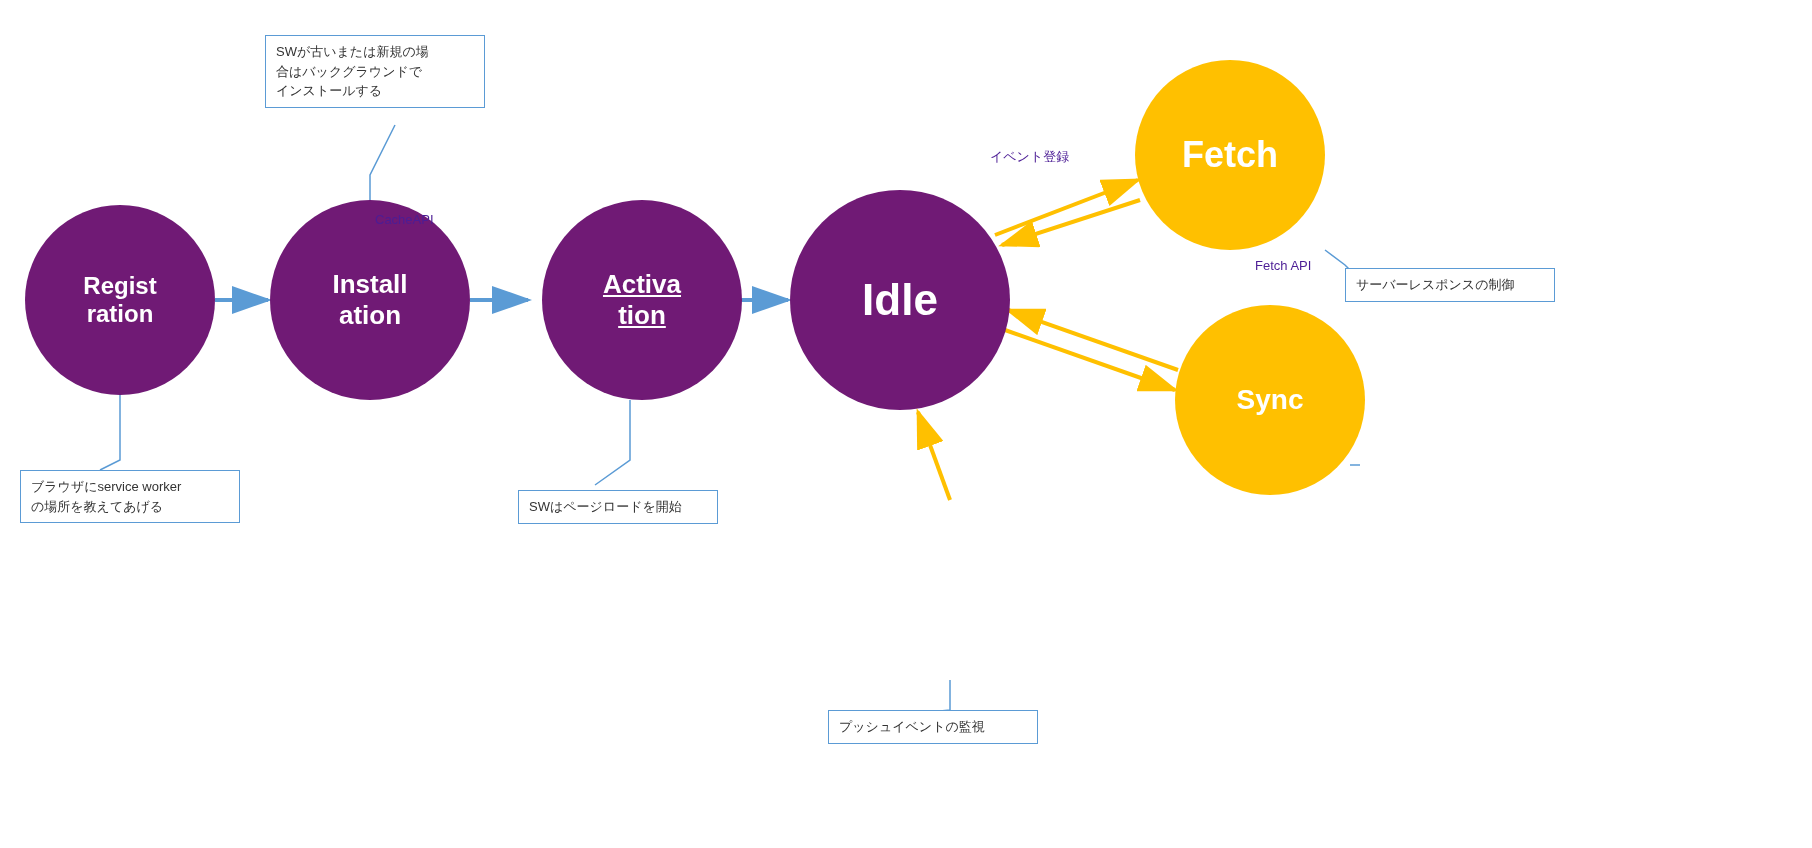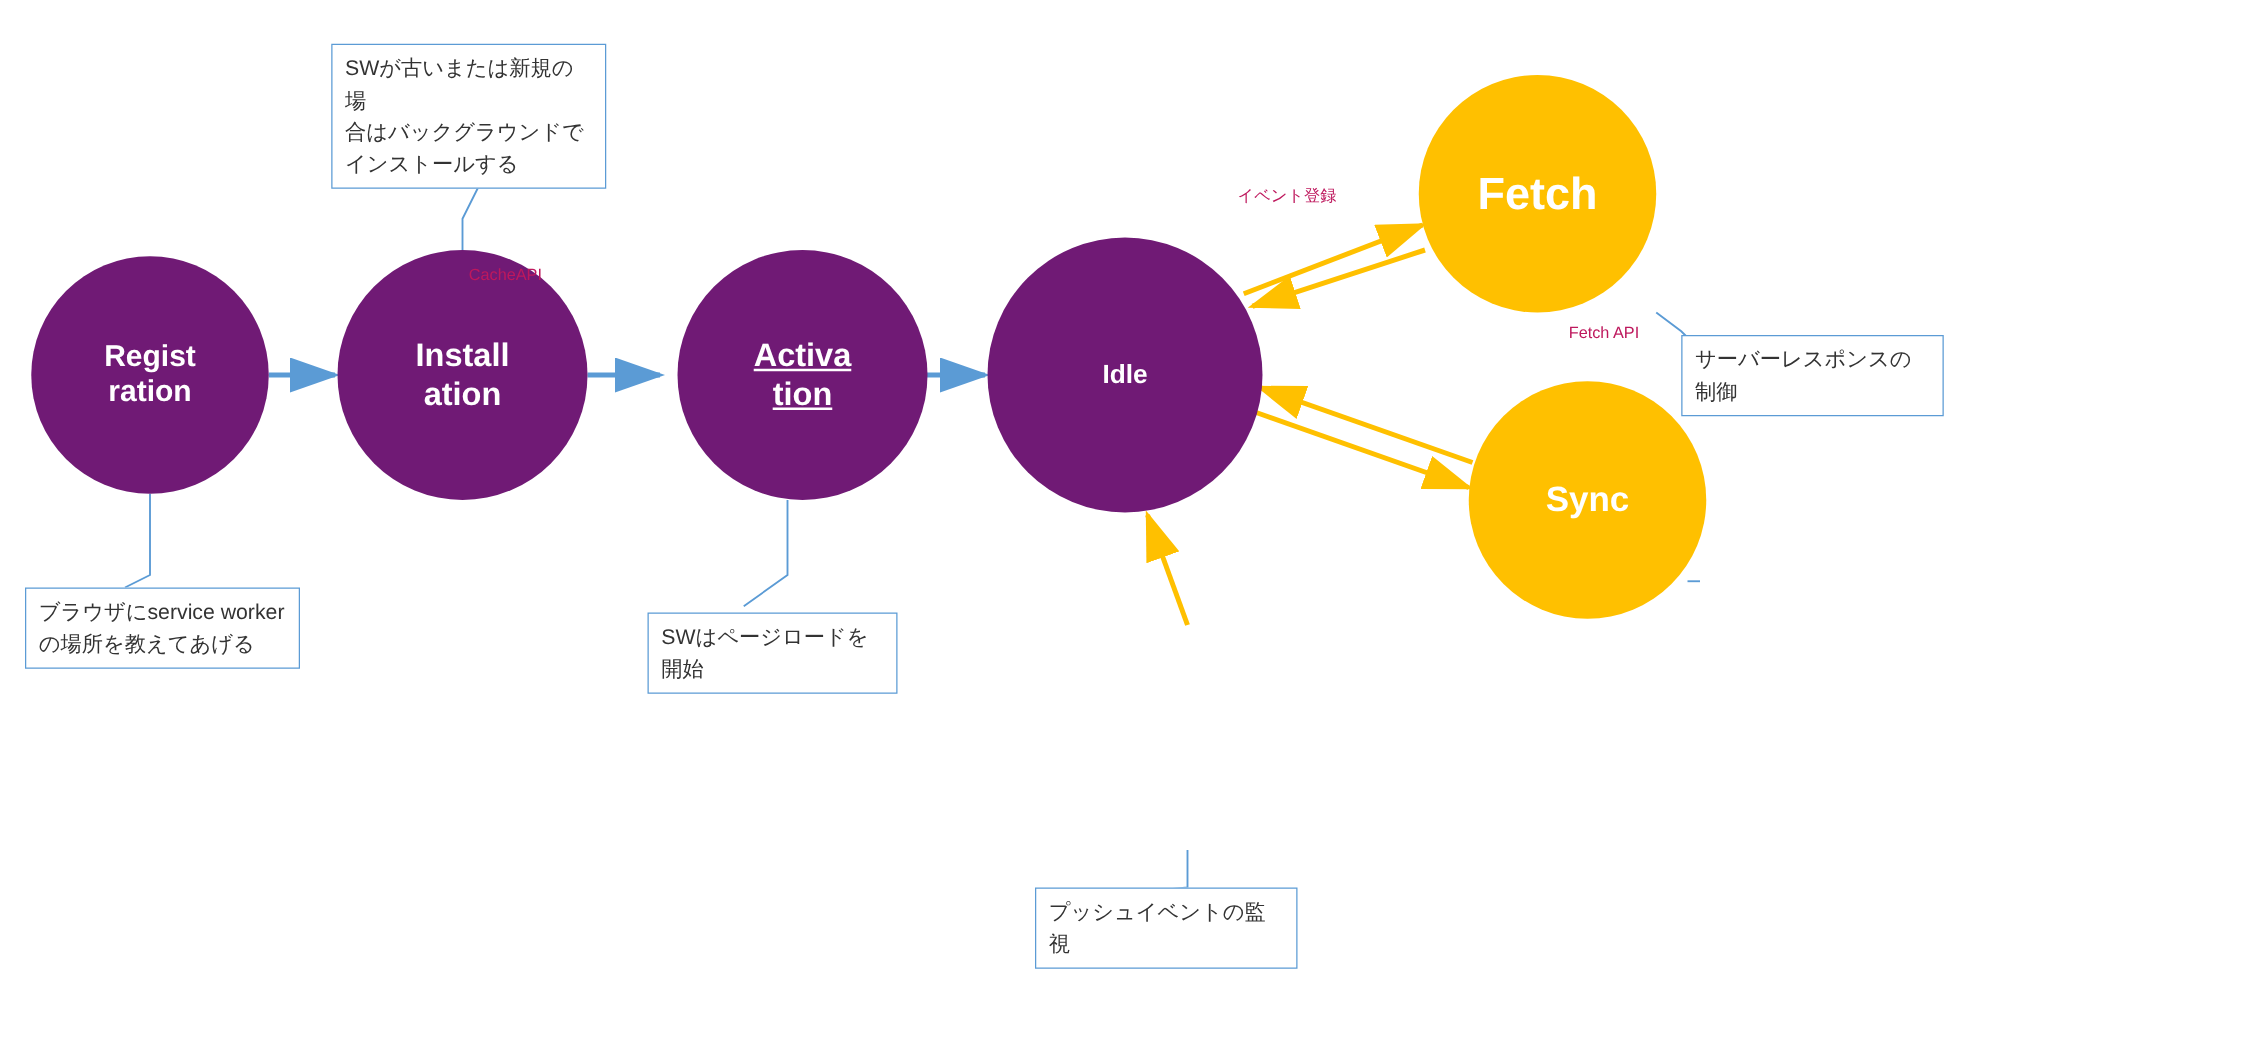--- a/index.html
+++ b/index.html
@@ -47,29 +47,29 @@
       height: 848px;
       pointer-events: none;
     }
 
     
     .callout {
       position: absolute;
       border: 1.5px solid #5b9bd5;
       background: white;
       padding: 6px 10px;
-      font-size: 17px;
+      font-size: 13px;
       color: #333;
       line-height: 1.5;
     }
 
     .callout-label {
       position: absolute;
       font-size: 13px;
-      color: #be185d;
+      color: #4c1d95;
     }
 
     
     .node-lg { font-size: 26px; }
   </style>
 </head>
 <body>
 
 <div class="diagram-container">
 
@@ -120,21 +120,21 @@
   </div>
 
   <div class="node-circle node-blue node-lg" style="left:270px; top:200px; width:200px; height:200px; font-size:26px;">
     <span>Install<br>ation</span>
   </div>
 
   <div class="node-circle node-blue node-lg" style="left:542px; top:200px; width:200px; height:200px; font-size:26px;text-decoration:underline;">
     <span>Activa<br>tion</span>
   </div>
 
-  <div class="node-circle node-blue node-lg" style="left:790px; top:190px; width:220px; height:220px; font-size:21px;">
+  <div class="node-circle node-blue node-lg" style="left:790px; top:190px; width:220px; height:220px; font-size:44px;">
     <span>Idle</span>
   </div>
 
   <div class="node-circle node-orange node-lg" style="left:1135px; top:60px; width:190px; height:190px; font-size:36px;">
     <span>Fetch</span>
   </div>
 
   <div class="node-circle node-orange node-lg" style="left:1175px; top:305px; width:190px; height:190px; font-size:28px;">
     <span>Sync</span>
   </div>

